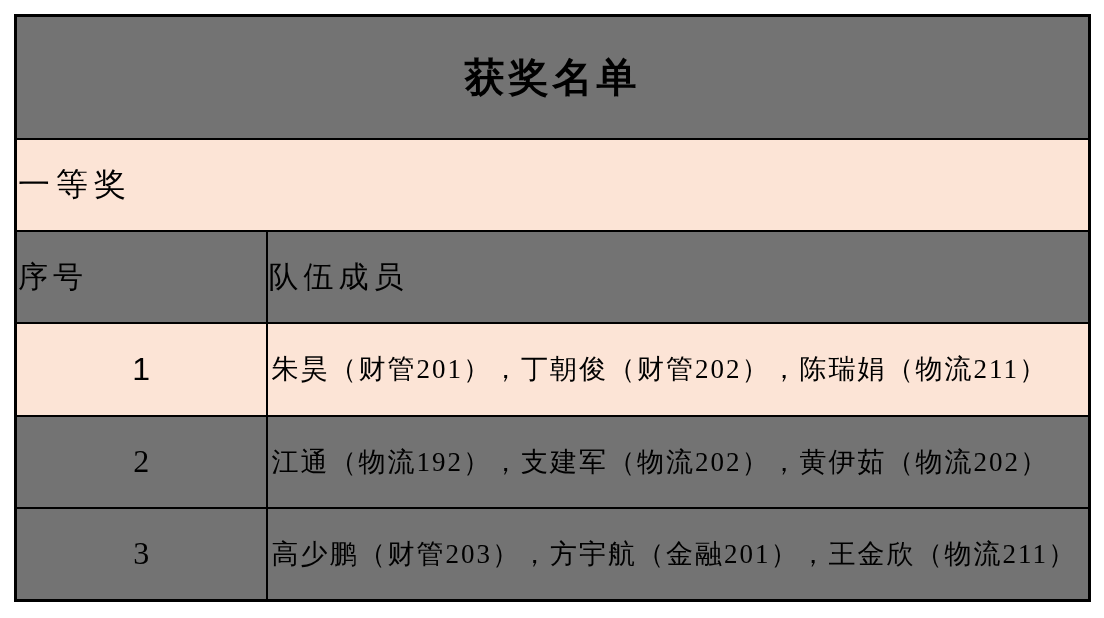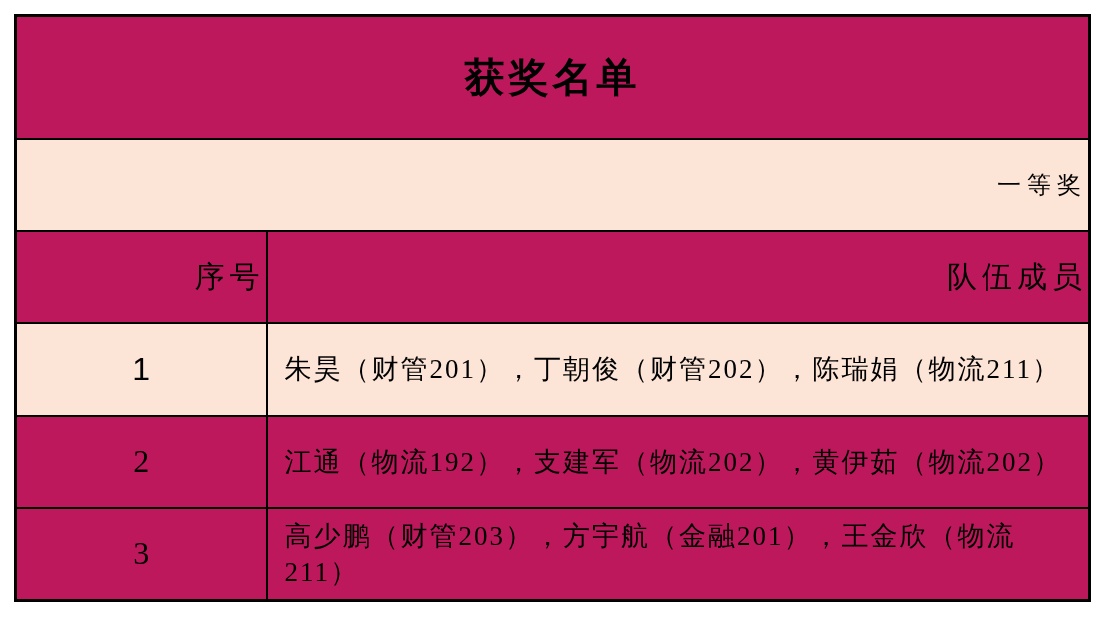--- a/index.html
+++ b/index.html
@@ -26,51 +26,51 @@
     border: 3px solid #000000;
   }
   table.award td {
     border: 2px solid #000000;
     overflow: hidden;
     vertical-align: middle;
   }
   col.c-index { width: 251px; }
   col.c-members { width: 823px; }
 
-  tr.shade-dark td  { background: #be185d; font-family: Liberation Serif, serif; }
+  tr.shade-dark td  { background: #737373; font-family: Liberation Serif, serif; }
   tr.shade-light td { background: #FCE4D6; }
 
   tr.title-row td {
     height: 104px;
     text-align: center;
     font-size: 40px;
     font-weight: bold;
     letter-spacing: 4px;
   }
   tr.prize-row td {
     height: 77px;
-    text-align: right;
-    font-size: 24px;
+    text-align: left;
+    font-size: 32px;
     letter-spacing: 6px;
   }
   tr.colhead-row td {
     height: 77px;
-    text-align: right;
+    text-align: left;
     font-size: 30px;
     letter-spacing: 5px;
   }
   tr.data-row td { height: 77px; }
   td.cell-index {
     text-align: center;
     font-size: 32px;
     font-family: "Liberation Sans", sans-serif;
   }
   td.cell-members {
     font-size: 27px;
-    padding-left: 17px;
+    padding-left: 4px;
     letter-spacing: 2px;
     text-align: left;
   }
 </style>
 </head>
 <body>
 
 <div class="table-wrap">
   <table class="award">
     <colgroup>

